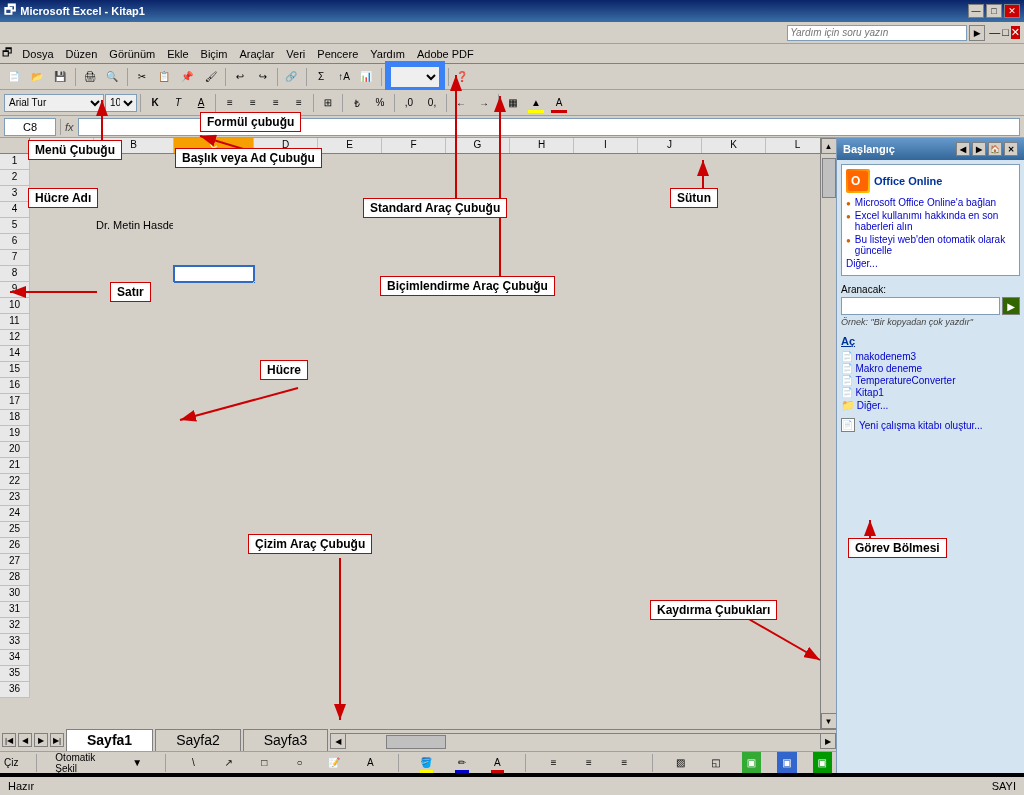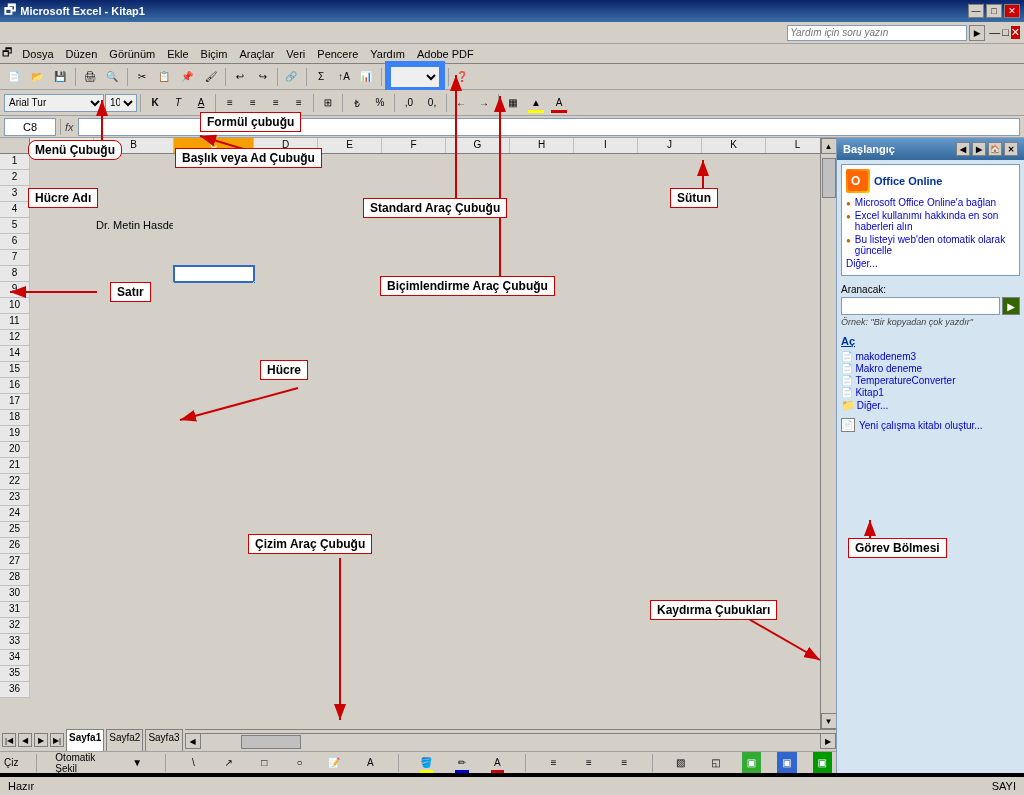--- a/index.html
+++ b/index.html
@@ -184,25 +184,25 @@
     .col-header.col-e { width: 64px; min-width: 64px; }
     .col-header.col-f { width: 64px; min-width: 64px; }
     .col-header.col-g { width: 64px; min-width: 64px; }
     .col-header.col-h { width: 64px; min-width: 64px; }
     .col-header.col-i { width: 64px; min-width: 64px; }
     .col-header.col-j { width: 64px; min-width: 64px; }
     .col-header.col-k { width: 64px; min-width: 64px; }
     .col-header.col-l { width: 64px; min-width: 64px; }
     .col-header.col-m { width: 64px; min-width: 64px; }
     .sheet-tab {
-      padding: 2px 2px;
+      padding: 2px 20px;
       background: #d4d0c8;
       border: 1px solid #808080;
       border-bottom: none;
-      font-size: 10px;
+      font-size: 14px;
       cursor: pointer;
       margin-right: 2px;
     }
     .sheet-tab.active {
       background: white;
       font-weight: bold;
     }
     .tab-nav-btn {
       width: 14px; height: 14px; background: #d4d0c8; border: 1px solid #808080;
       font-size: 8px; display: flex; align-items: center; justify-content: center;
@@ -1176,21 +1176,21 @@
         </div>
       </div>
     </div>
   </div>
 
   <div id="status-bar">
     <span>Hazır</span>
     <span>SAYI</span>
   </div>
 
-  <div class="annotation" style="left:28px;top:140px;border-radius:8px;">
+  <div class="annotation" style="left:28px;top:140px;">
     <span>Menü Çubuğu</span>
   </div>
   <svg style="position:absolute;left:0;top:0;width:100%;height:100%;pointer-events:none;z-index:99;">
 
     <line x1="102" y1="153" x2="102" y2="100" stroke="#cc0000" stroke-width="2" marker-end="url(#arrowhead)"></line>
 
     <line x1="280" y1="127" x2="280" y2="115" stroke="#cc0000" stroke-width="2" marker-end="url(#arrowhead)"></line>
 
     <line x1="280" y1="160" x2="200" y2="136" stroke="#cc0000" stroke-width="2" marker-end="url(#arrowhead)"></line>
 

